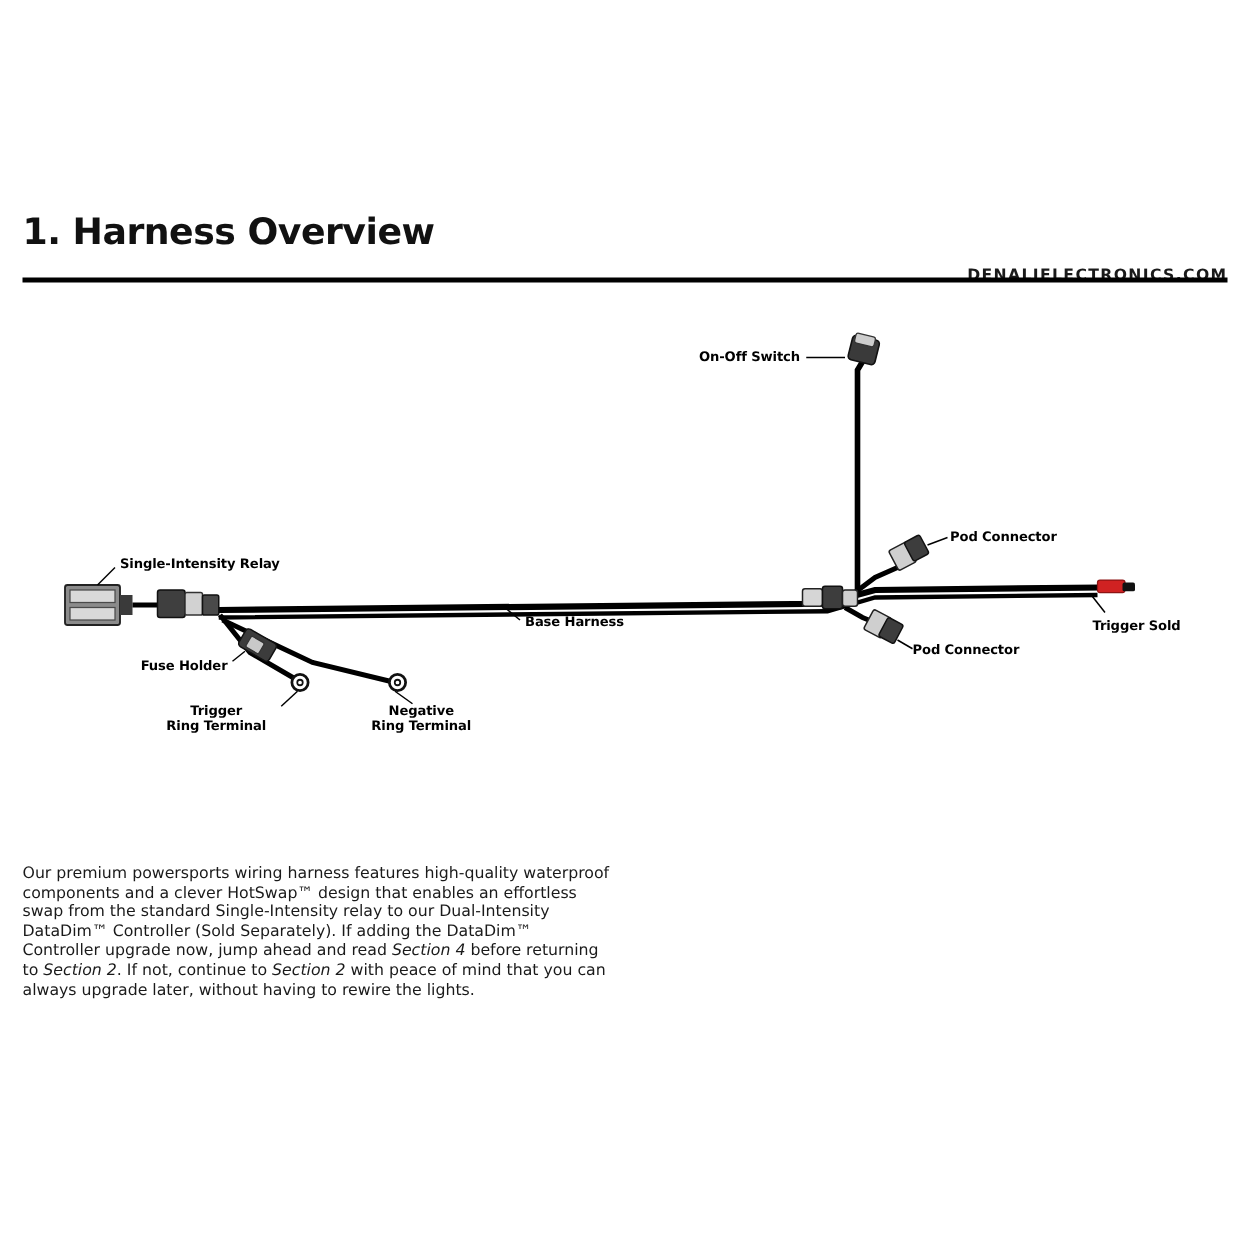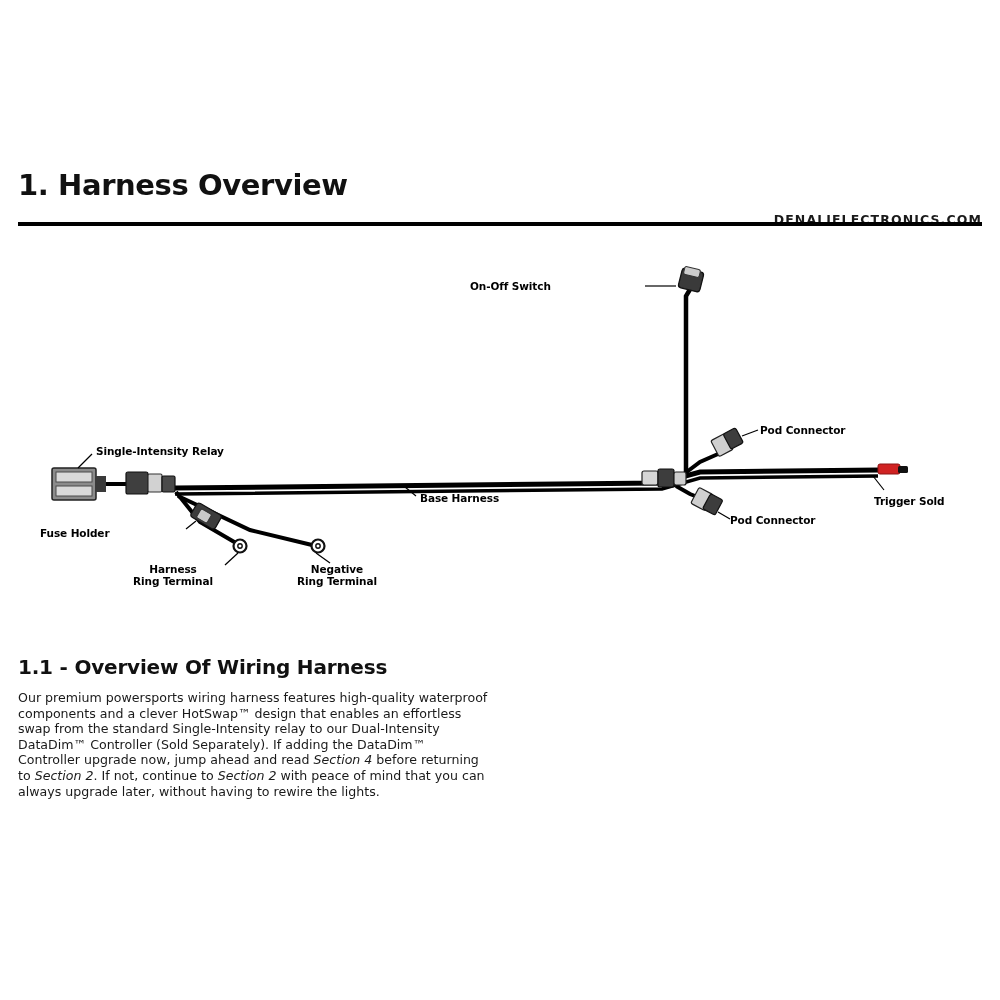--- a/index.html
+++ b/index.html
@@ -75,21 +75,21 @@
   .lbl {
     position: absolute;
     font-size: 10.5px;
     font-weight: bold;
     color: #000000;
     line-height: 12px;
     white-space: nowrap;
     letter-spacing: -0.1px;
   }
   .lbl.center { text-align: center; }
-  .lbl.right { text-align: left; }
+  .lbl.right { text-align: right; }
 
   
   .sub {
     position: absolute;
     left: 18px;
     top: 655px;
     width: 700px;
   }
   .sub-title {
     font-size: 20px;
@@ -204,37 +204,34 @@
 
     </svg>
 
     <div class="lbl right" style="left:470px; top:40px; width:170px;">On-Off Switch</div>
 
     <div class="lbl" style="left:96px; top:205px;">Single-Intensity Relay</div>
 
     <div class="lbl right" style="left:40px; top:287px; width:142px;">Fuse Holder</div>
 
     <div class="lbl center" style="left:118px; top:323px; width:110px;">
-      <span>Harness</span><br>
+      <span>Trigger</span><br>
       <span>Ring Terminal</span>
     </div>
 
     <div class="lbl center" style="left:282px; top:323px; width:110px;">
       <span>Negative</span><br>
       <span>Ring Terminal</span>
     </div>
 
     <div class="lbl" style="left:420px; top:252px;">Base Harness</div>
 
     <div class="lbl" style="left:760px; top:184px;">Pod Connector</div>
 
     <div class="lbl" style="left:730px; top:274px;">Pod Connector</div>
 
     <div class="lbl" style="left:874px; top:255px;">Trigger Sold</div>
   </div>
 
-  <div class="sub">
-    <div class="sub-title">1.1 - Overview Of Wiring Harness</div>
-  </div>
 
   <div class="body-text"><span>Our premium powersports wiring harness features high-quality waterproof components and a clever HotSwap™ design that enables an effortless swap from the standard Single-Intensity relay to our Dual-Intensity DataDim™ Controller (Sold Separately). If adding the DataDim™ Controller upgrade now, jump ahead and read </span><em>Section 4</em><span> before returning to </span><em>Section 2</em><span>.  If not, continue to </span><em>Section 2</em><span> with peace of mind that you can always upgrade later, without having to rewire the lights.</span></div>
 
 </div>
 
 </body></html>

